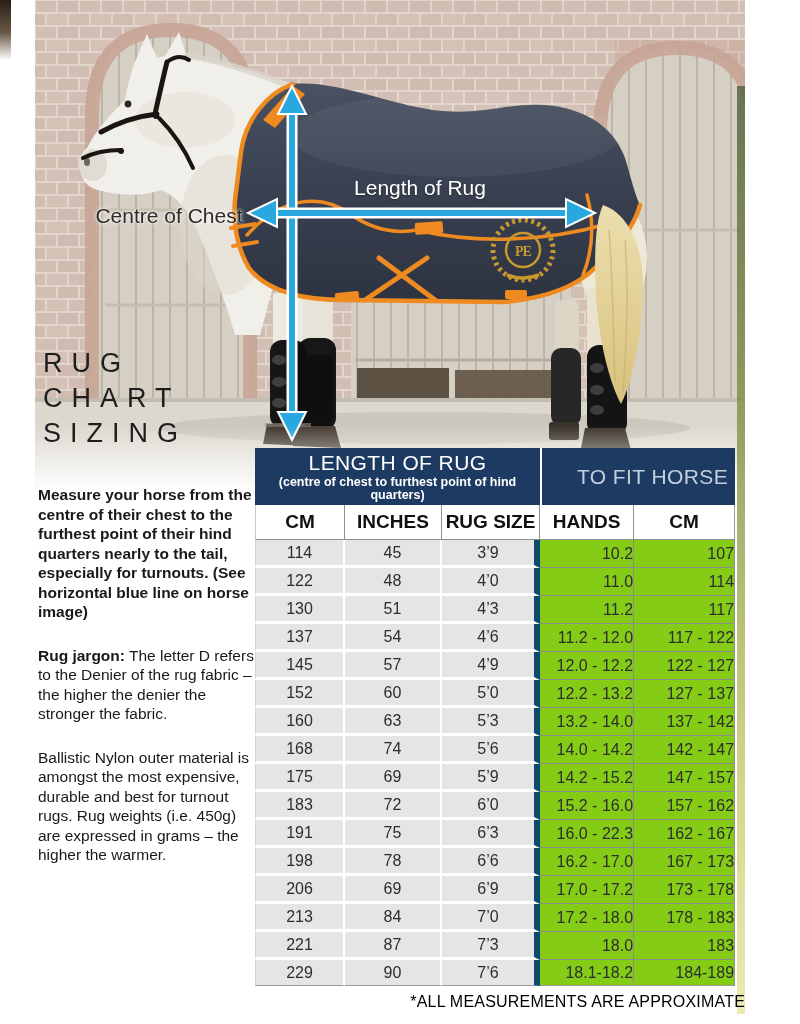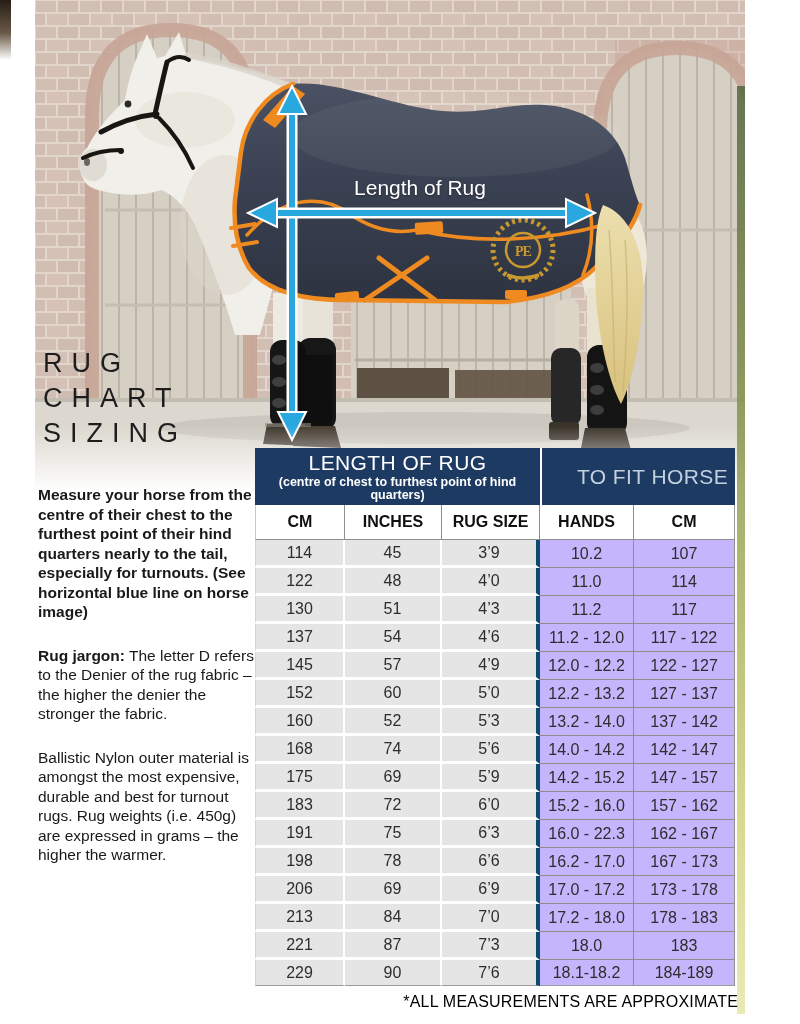--- a/index.html
+++ b/index.html
@@ -32,32 +32,32 @@
 
   
   .size-table{position:absolute;left:255px;top:448px;width:480px;border-collapse:separate;
        border-spacing:0;table-layout:fixed;}
   th,td{padding:0;text-align:center;vertical-align:middle;}
   th.navy{background:#1d3a63;color:#fff;height:57px;}
   .gh-title{font-size:21px;font-weight:400;letter-spacing:.4px;}
   .gh-sub{font-size:12.5px;font-weight:bold;line-height:13.5px;margin-top:1px;}
   .right-group{border-left:2px solid #fff;}
   .right-group .gh-title{color:#c3d0de;padding-left:28px;}
-  .col-row th{background:#fff;color:#101010;font-size:16px;font-weight:bold;height:34px;
+  .col-row th{background:#fff;color:#101010;font-size:19px;font-weight:bold;height:34px;
        border-bottom:1px solid #8f8f8f;border-right:1px solid #8f8f8f;}
   .col-row th:first-child{border-left:1px solid #c9c9c9;}
   .col-row th:last-child{border-right:1px solid #9a9a9a;}
   tbody td{height:25px;font-size:16px;color:#2d2d2d;}
   td.gray{background:#e5e5e5;border-right:2px solid #fff;border-bottom:3px solid #fff;}
-  td.gLast{border-right:4px solid #0c4a6e;}
-  td.white{background:#c4b5fd;border-right:1px solid #8f8f8f;border-bottom:1px solid #8f8f8f;}
+  td.gLast{border-right:6px solid #0c4a6e;}
+  td.white{background:#84cc16;border-right:1px solid #8f8f8f;border-bottom:1px solid #8f8f8f;text-align:right;}
   tbody tr td:first-child{border-left:1px solid #d5d5d5;}
   tbody tr:last-child td{border-bottom:1px solid #9a9a9a;}
 
-  .footnote{position:absolute;left:260px;top:993px;width:478px;text-align:right;
+  .footnote{position:absolute;left:267px;top:993px;width:478px;text-align:right;
        font-size:16px;color:#000;letter-spacing:.2px;}
 </style>
 </head>
 <body>
 
 <div class="page">
 
   <div class="photo">
     <svg width="710" height="492" viewBox="0 0 710 492">
       <defs>
@@ -217,20 +217,21 @@
         <line x1="232" y1="213" x2="542" y2="213" stroke="#fff" stroke-width="11"></line>
         <line x1="232" y1="213" x2="542" y2="213" stroke="#29a8e0" stroke-width="6"></line>
         <path d="M213,213 L242,199 L242,227 Z" fill="#29a8e0" stroke="#fff" stroke-width="2"></path>
         <path d="M560,213 L531,199 L531,227 Z" fill="#29a8e0" stroke="#fff" stroke-width="2"></path>
       </g>
 
       <rect x="0" y="426" width="710" height="66" fill="url(#groundFade)"></rect>
     </svg>
 
     <div class="diagram-label label-length">Length of Rug</div>
+    <div class="diagram-label label-chest">Centre of Chest</div>
   </div>
 
   <div class="corner-frag"></div>
   <div class="edge-strip"></div>
 
   <h1 class="title">
     <div>RUG</div>
     <div>CHART</div>
     <div>SIZING</div>
   </h1>
@@ -305,21 +306,21 @@
         </tr>
         <tr>
           <td class="gray">152</td>
           <td class="gray">60</td>
           <td class="gray gLast">5’0</td>
           <td class="white">12.2 - 13.2</td>
           <td class="white">127 - 137</td>
         </tr>
         <tr>
           <td class="gray">160</td>
-          <td class="gray">52</td>
+          <td class="gray">63</td>
           <td class="gray gLast">5’3</td>
           <td class="white">13.2 - 14.0</td>
           <td class="white">137 - 142</td>
         </tr>
         <tr>
           <td class="gray">168</td>
           <td class="gray">74</td>
           <td class="gray gLast">5’6</td>
           <td class="white">14.0 - 14.2</td>
           <td class="white">142 - 147</td>

